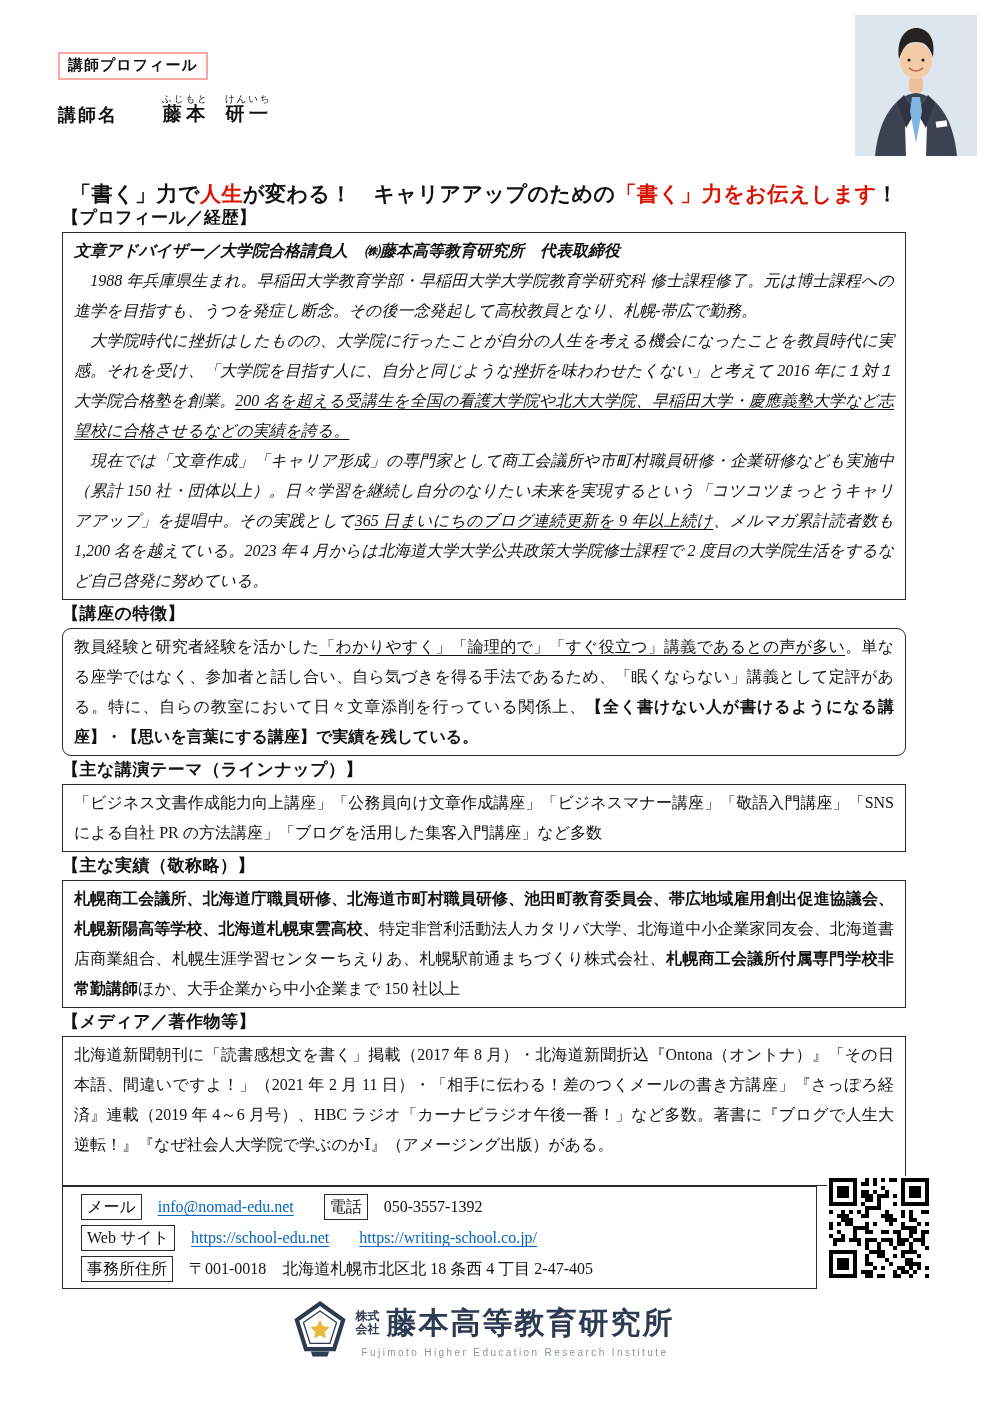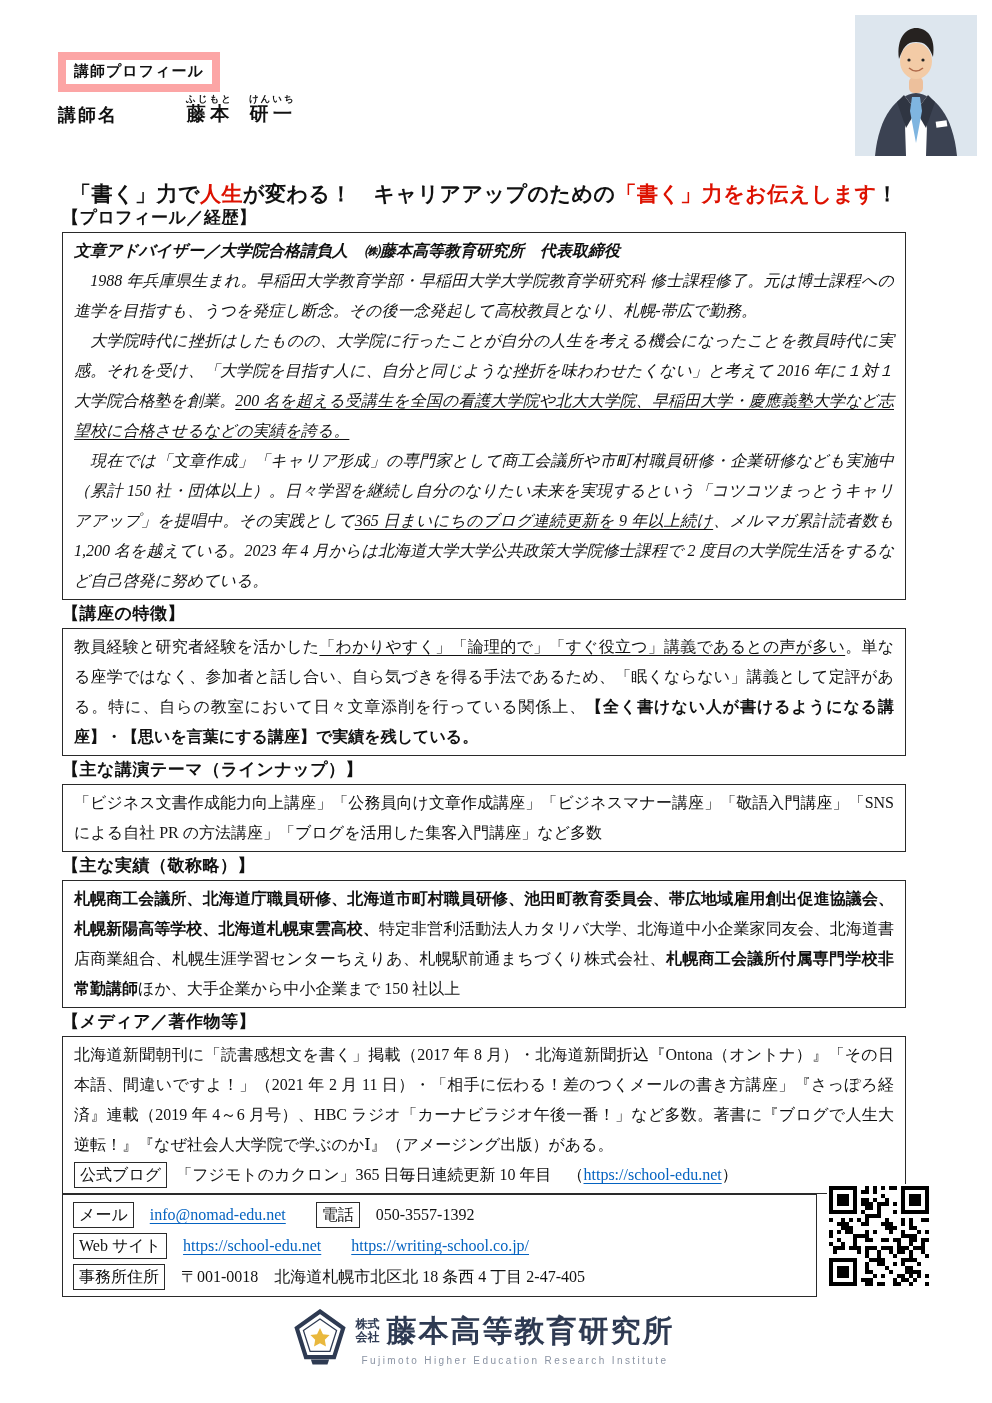--- a/index.html
+++ b/index.html
@@ -9,61 +9,61 @@
   html,body{margin:0;padding:0;background:#888;}
   .page{
     position:relative; width:992px; height:1403px; margin:0 auto;
     background:#ffffff; color:var(--ink);
     font-family:"Liberation Serif","DejaVu Serif",serif;
     overflow:hidden;
   }
   
   .tag-box{
     position:absolute; left:58px; top:52px;
-    border:8px solid #fca5a5; padding:2px 8px 3px;
+    border:2px solid #fca5a5; padding:2px 8px 3px;
     font-size:15px; font-weight:bold; letter-spacing:1px;
   }
   .photo-wrap{position:absolute; left:855px; top:15px; width:122px; height:141px;}
   .name-row{
     position:absolute; left:58px; top:94px;
-    display:flex; align-items:flex-end;gap:24px;
+    display:flex; align-items:flex-end;
   }
   .name-label{font-size:18px; font-weight:bold; letter-spacing:2px;}
   .name{margin-left:44px; font-size:19px; font-weight:bold; letter-spacing:3px;}
   .name ruby{margin-right:16px;}
-  .name rt{font-size:9.5px; font-weight:bold; letter-spacing:2px;}
+  .name rt{font-size:9.5px; font-weight:normal; letter-spacing:2px;}
   .headline{
     position:absolute; left:70px; top:180px;
     font-size:21px; font-weight:bold; white-space:nowrap; letter-spacing:0.5px;
   }
   .red{color:var(--red);}
   .b{font-weight:bold;}
   .u{text-decoration:underline; text-underline-offset:3px;}
   .link{color:var(--link); text-decoration:underline; text-underline-offset:3px; cursor:pointer;}
   
   .main{position:absolute; left:62px; top:204px; width:844px;}
   .sec-title{
     margin:2px 0 2px; font-size:17px; font-weight:bold; line-height:24px; letter-spacing:0.5px;
   }
   .sec-box{
     border:1.5px solid #2a2a2a; padding:3px 11px; font-size:16px; line-height:30px;
     text-align:justify;
   }
   .sec-box p{margin:0;}
   .box-profile{min-height:356px;font-style:italic;}
-  .box-features{min-height:122px;}
+  .box-features{min-height:122px;border-radius:9px;}
   .box-themes{min-height:60px;}
   .box-achievements{min-height:122px;}
   .box-media{min-height:150px;}
   .tag-label{
     display:inline-block; border:1.5px solid #2a2a2a; padding:0 5px; margin-right:9px; line-height:24px;
   }
   
   .contact-wrap{position:relative;}
-  .box-contact{width:755px; min-height:88px; padding:4px 10px;}
+  .box-contact{width:755px; min-height:88px; padding:4px 18px;}
   .contact-row{line-height:31px; white-space:nowrap;}
   .contact-row .tag-label{margin-right:16px;}
   .contact-row .link{margin-right:30px;}
   .qr{position:absolute; left:765px; top:-10px; width:104px; height:104px; background:#fff; padding:2px;}
   
   .footer{
     margin-top:12px; display:flex; justify-content:center; align-items:center; gap:10px;
   }
   .logo-text{display:flex; flex-direction:column;}
   .logo-row{display:flex; align-items:center; gap:7px;}
@@ -128,21 +128,20 @@
     </div>
 
     <h2 class="sec-title">【主な実績（敬称略）】</h2>
     <div class="sec-box box-achievements">
       <p><span class="b">札幌商工会議所、北海道庁職員研修、北海道市町村職員研修、池田町教育委員会、帯広地域雇用創出促進協議会、札幌新陽高等学校、北海道札幌東雲高校、</span><span>特定非営利活動法人カタリバ大学、北海道中小企業家同友会、北海道書店商業組合、札幌生涯学習センターちえりあ、札幌駅前通まちづくり株式会社、</span><span class="b">札幌商工会議所付属専門学校非常勤講師</span><span>ほか、大手企業から中小企業まで 150 社以上</span></p>
     </div>
 
     <h2 class="sec-title">【メディア／著作物等】</h2>
     <div class="sec-box box-media">
       <p><span>北海道新聞朝刊に「読書感想文を書く」掲載（2017 年 8 月）・北海道新聞折込『Ontona（オントナ）』「その日本語、間違いですよ！」（2021 年 2 月 11 日）・「相手に伝わる！差のつくメールの書き方講座」『さっぽろ経済』連載（2019 年 4～6 月号）、HBC ラジオ「カーナビラジオ午後一番！」など多数。著書に『ブログで人生大逆転！』『なぜ社会人大学院で学ぶのかⅠ』（アメージング出版）がある。</span></p>
-      <p><span class="tag-label">公式ブログ</span><span>「フジモトのカクロン」365 日毎日連続更新 10 年目　（</span><span class="link">https://school-edu.net</span><span>）</span></p>
     </div>
 
     <div class="contact-wrap">
       <div class="sec-box box-contact">
         <div class="contact-row"><span class="tag-label">メール</span><span class="link">info@nomad-edu.net</span><span class="tag-label">電話</span><span>050-3557-1392</span></div>
         <div class="contact-row"><span class="tag-label">Web サイト</span><span class="link">https://school-edu.net</span><span class="link">https://writing-school.co.jp/</span></div>
         <div class="contact-row"><span class="tag-label">事務所住所</span><span>〒001-0018　北海道札幌市北区北 18 条西 4 丁目 2-47-405</span></div>
       </div>
       <div class="qr"><svg width="100" height="100" viewBox="0 0 100 100" xmlns="http://www.w3.org/2000/svg">
             <rect width="100" height="100" fill="#fff"></rect>

